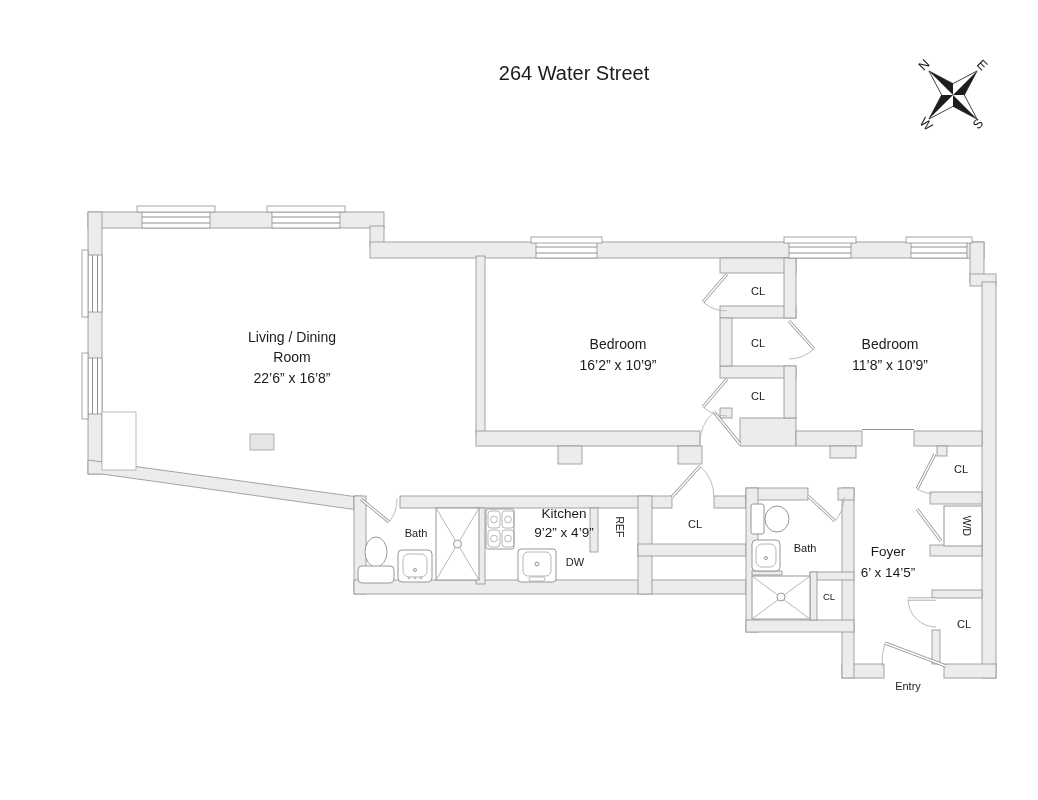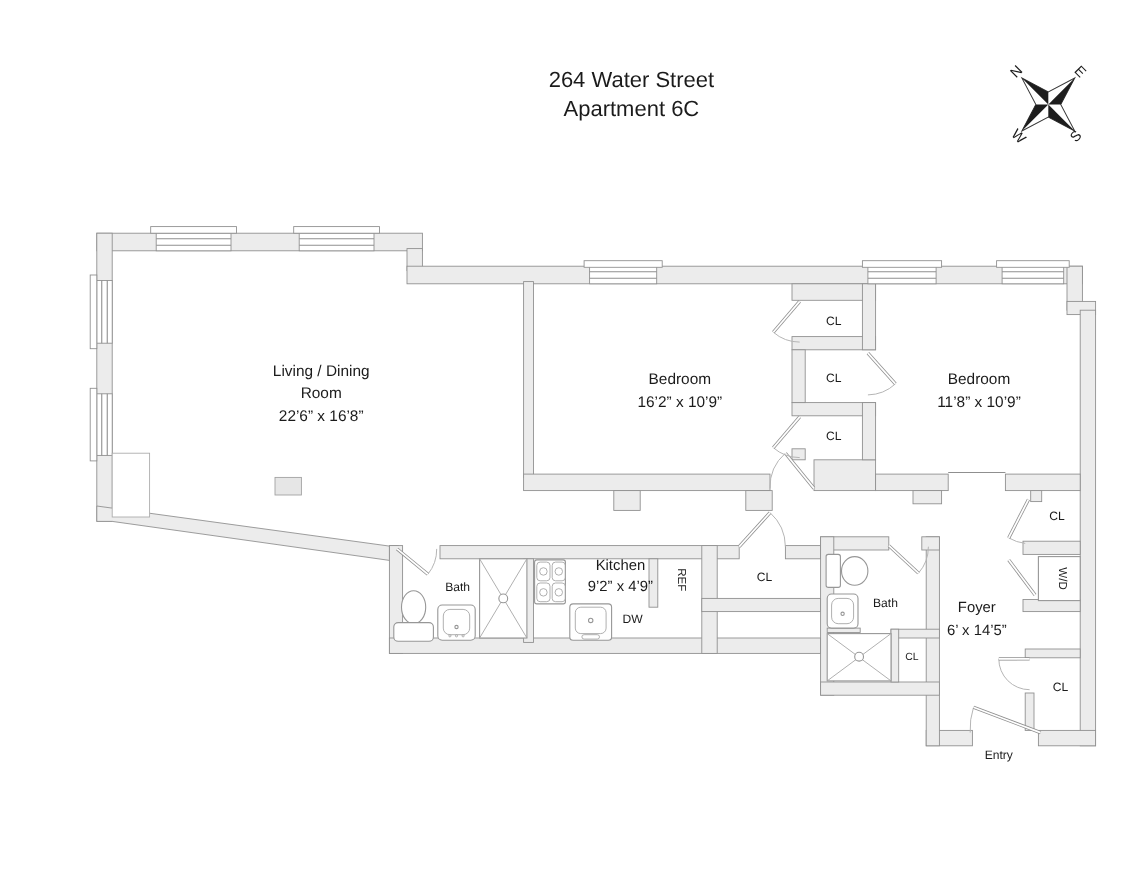--- a/index.html
+++ b/index.html
@@ -30,21 +30,20 @@
   .star-out{fill:#fff;stroke:#3a3a3a;stroke-width:.9;}
   .star-dark{fill:#1d1d1d;stroke:none;}
 </style>
 </head>
 <body>
 
 <div id="stage">
 
   <div id="plan-title">
     <span>264 Water Street</span>
-    <span>Apartment 6C</span>
   </div>
 
   <svg width="1038" height="800" viewBox="0 0 1038 800">
 
     <g>
 
       <rect class="wall" x="64" y="212" width="296" height="16"></rect>
       <rect class="wall" x="346" y="226" width="14" height="20"></rect>
       <rect class="wall" x="346" y="242" width="614" height="16"></rect>
       <rect class="wall" x="64" y="212" width="14" height="262"></rect>

